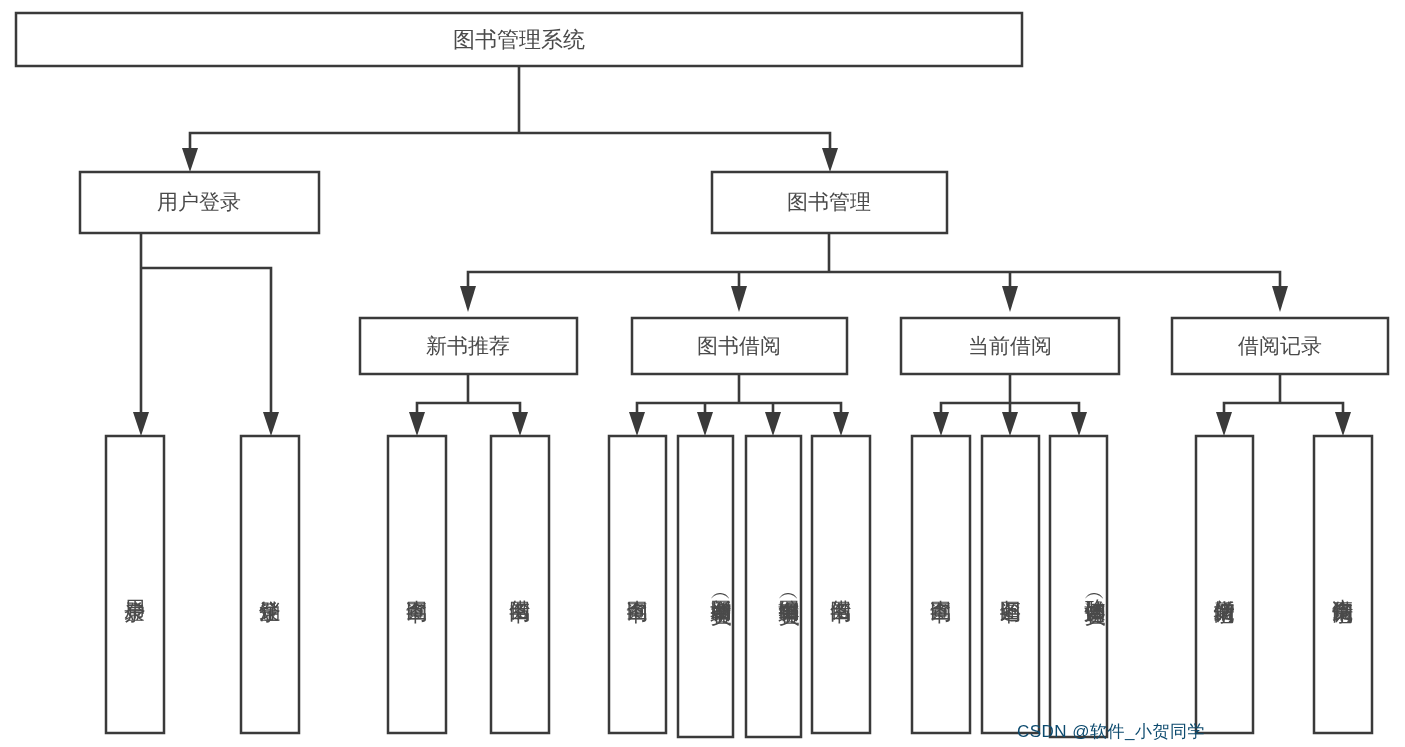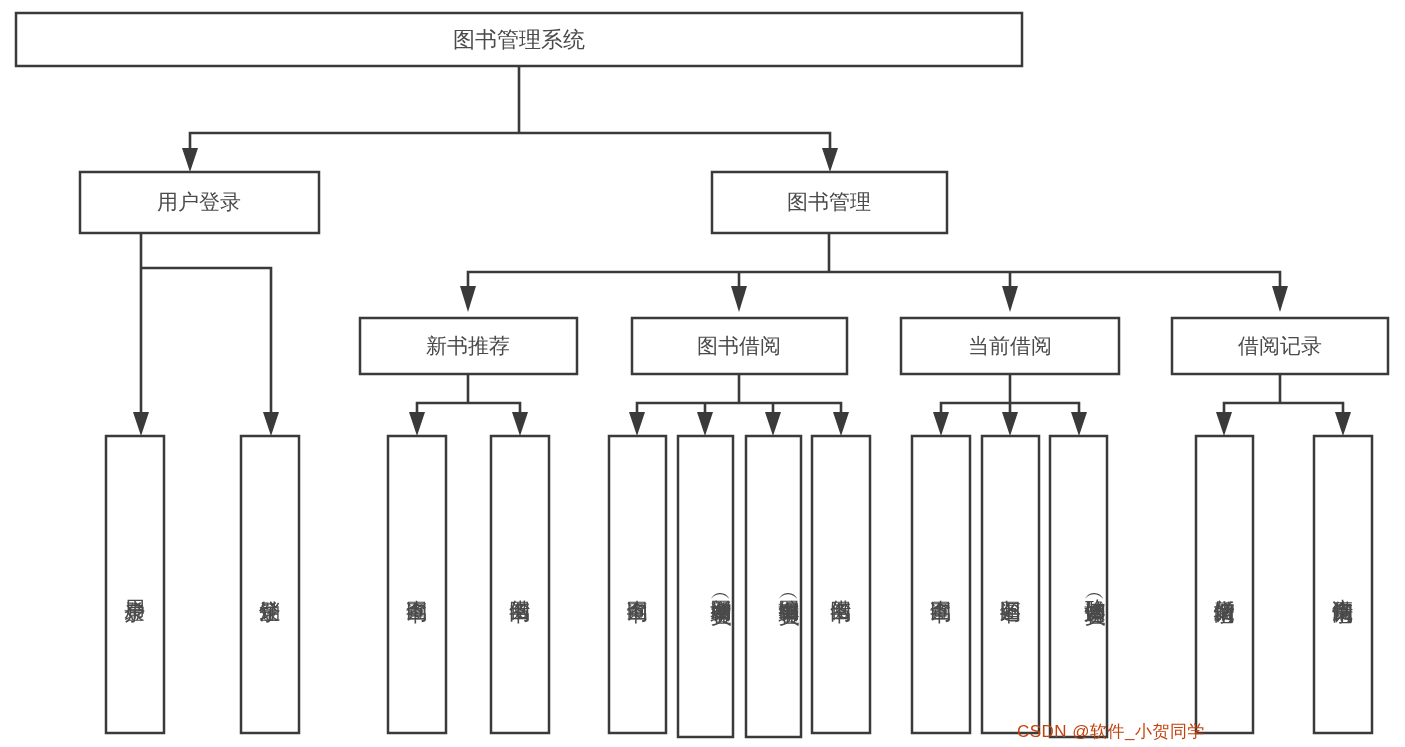--- a/index.html
+++ b/index.html
@@ -11,21 +11,21 @@
   .conn{stroke:#3a3a3a;stroke-width:2.6;fill:none;stroke-linecap:square;}
   .arrowhead{fill:#3a3a3a;stroke:none;}
   .lbl{fill:#4a4a4a;font-family:"Liberation Sans","DejaVu Sans",sans-serif;
        font-size:21px;text-anchor:middle;dominant-baseline:middle;}
   .lbl-title{font-size:22px;}
   .vlbl{position:absolute;display:flex;align-items:center;justify-content:center;
         writing-mode:vertical-rl;text-orientation:upright;
         color:#4a4a4a;font-size:21px;line-height:1.12;
         letter-spacing:1px;white-space:nowrap;pointer-events:none;
         font-family:"Liberation Sans","DejaVu Sans",sans-serif;}
-  .wm{position:absolute;right:8px;bottom:4px;color:#c2410c;font-size:17px;
+  .wm{position:absolute;right:8px;bottom:4px;color:#0c4a6e;font-size:17px;
       letter-spacing:.5px;font-family:"Liberation Sans","DejaVu Sans",sans-serif;}
 </style>
 </head>
 <body>
 
 <div id="stage">
 
   <svg id="tree" viewBox="0 0 1405 747">
     <defs></defs>
 

